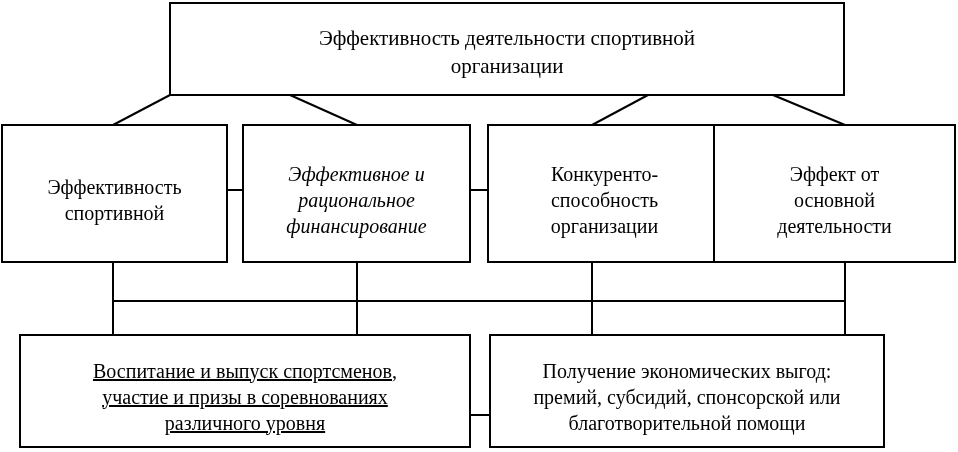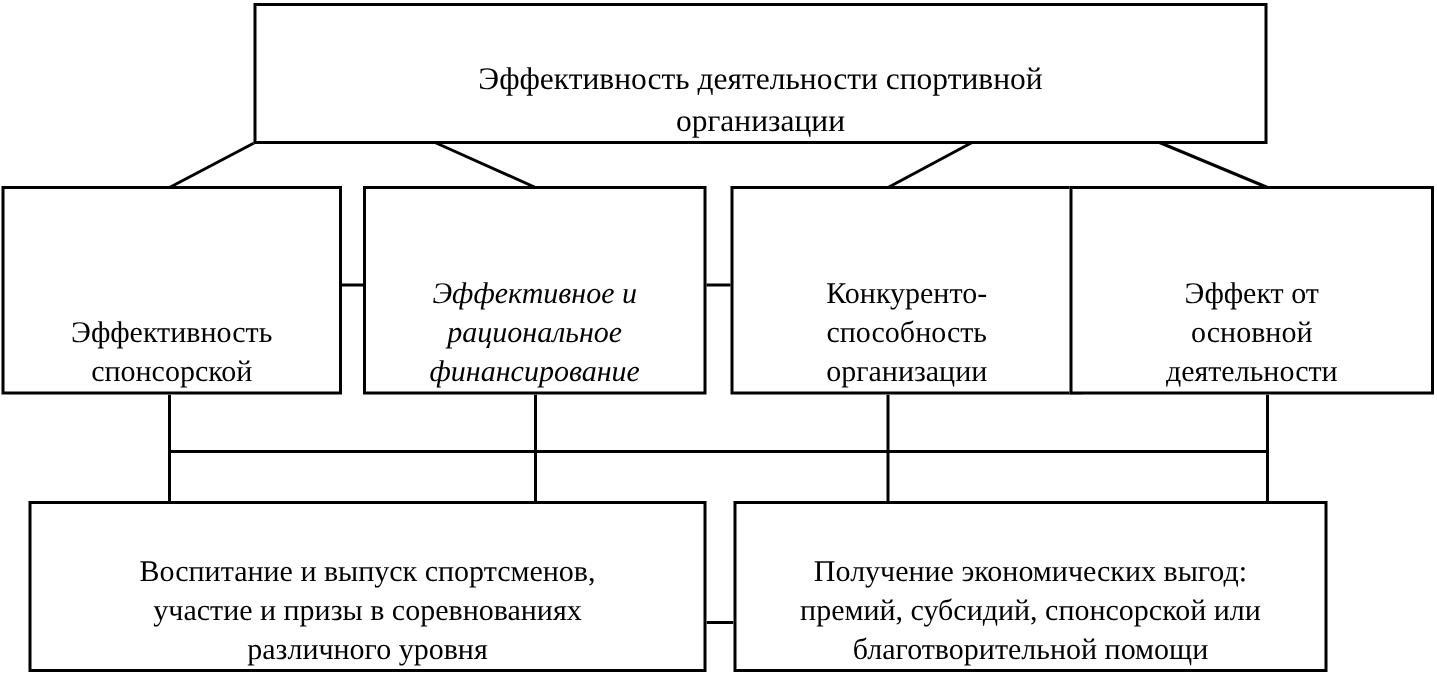--- a/index.html
+++ b/index.html
@@ -23,21 +23,21 @@
     width: 958px;
     height: 452px;
     pointer-events: none;
   }
   .node {
     position: absolute;
     box-sizing: border-box;
     border: 2px solid #000000;
     background: #ffffff;
     display: flex;
-    align-items: flex-end;
+    align-items: center;
     justify-content: center;
     text-align: center;
     line-height: 1.30;
     z-index: 2;
   }
   .node .label {
     display: block;
     width: 100%;
     white-space: pre-line;
   }
@@ -62,21 +62,21 @@
   #node-competitive  { left: 487px; width: 235px; }
   #node-effect       { left: 713px; width: 243px; }
   .node-level2 .label { padding-top: 13px; }
 
   
   .node-level3 {
     top: 334px;
     height: 114px;
     font-size: 20px;
   }
-  #node-athletes { left: 19px;  width: 452px; }
+  #node-athletes { left: 19px;  width: 452px; text-decoration: underline; }
   #node-benefits { left: 489px; width: 396px; }
   .node-level3 .label { padding-top: 11px; }
 </style>
 </head>
 <body>
 
 <div id="diagram-root">
 
   <svg class="connectors" viewBox="0 0 958 452">
     <g stroke="#000000" stroke-width="2" fill="none" stroke-linecap="butt">
@@ -101,21 +101,21 @@
     </g>
   </svg>
 
   <div class="node" id="node-root">
     <span class="label">Эффективность деятельности спортивной
 организации</span>
   </div>
 
   <div class="node node-level2" id="node-management">
     <span class="label">Эффективность
-спонсорской</span>
+спортивной</span>
   </div>
 
   <div class="node node-level2" id="node-financing">
     <span class="label">Эффективное и
 рациональное
 финансирование</span>
   </div>
 
   <div class="node node-level2" id="node-competitive">
     <span class="label">Конкуренто-

